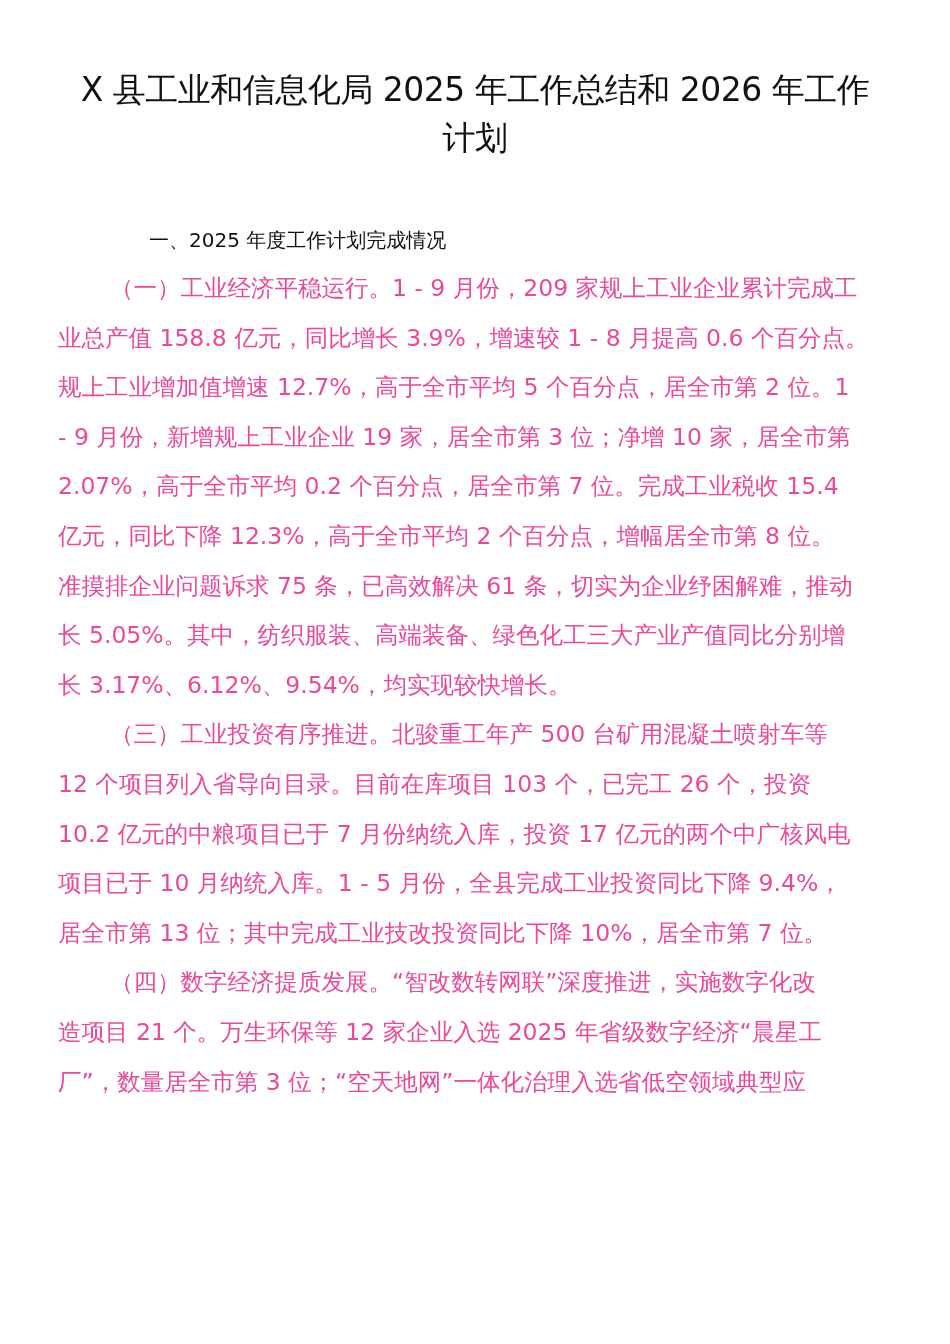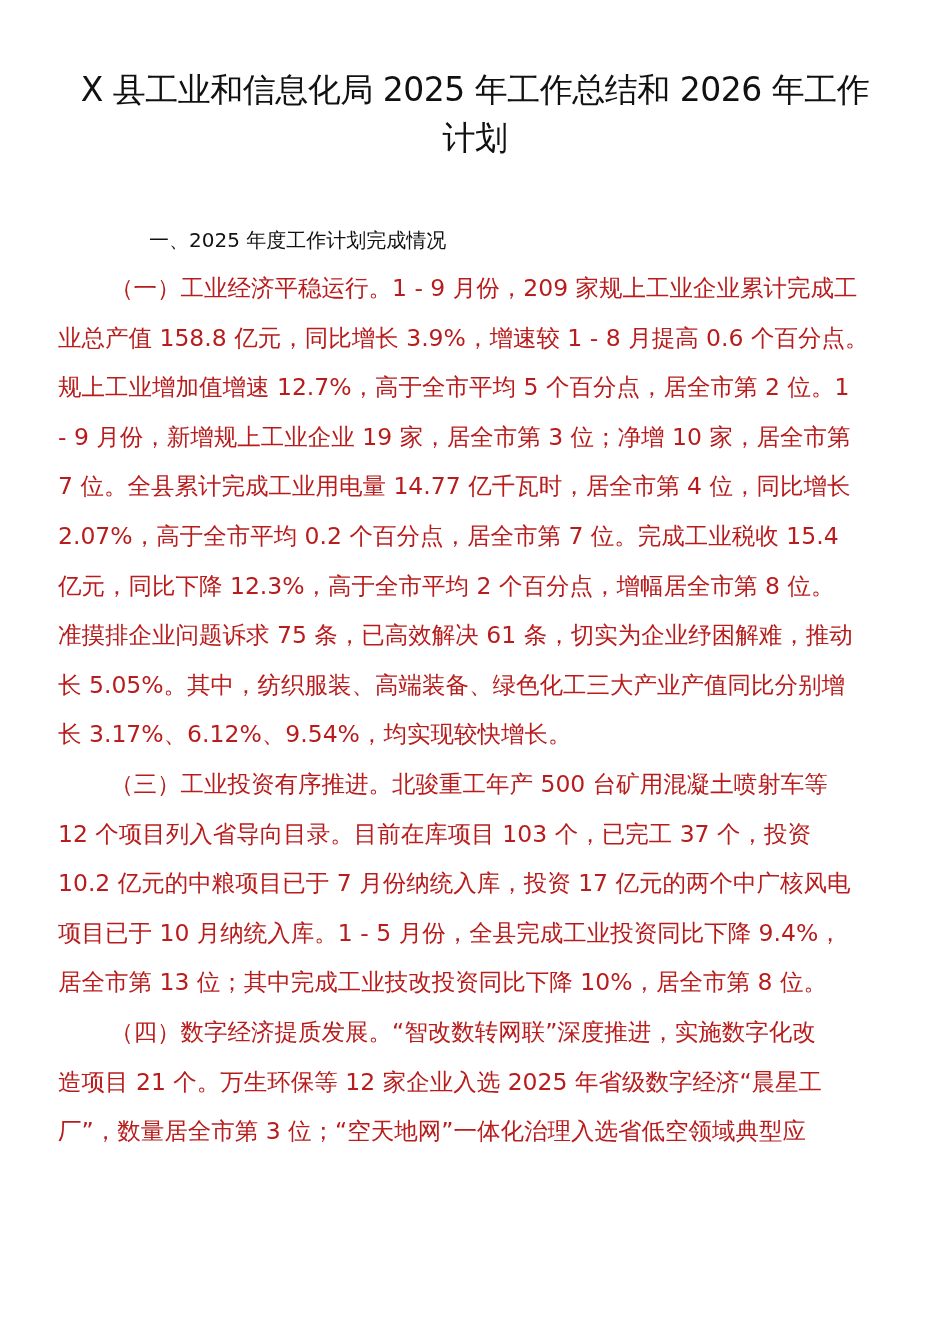--- a/index.html
+++ b/index.html
@@ -1,21 +1,21 @@
 <!DOCTYPE html>
 <html><head>
   <meta charset="utf-8">
   <style>
     html, body { margin: 0; padding: 0; background: #ffffff; }
     body { width: 950px; height: 1344px; overflow: hidden; position: relative; font-family: "DejaVu Sans", sans-serif; color: #111111; }
     .page { position: absolute; left: 0; top: 0; width: 950px; height: 1344px; }
     .title { position: absolute; left: 0; width: 950px; text-align: center; font-size: 33px; line-height: 48px; letter-spacing: -0.5px; color: #111; top: 66px; }
     .title .line { display: block; white-space: nowrap; }
     .heading { position: absolute; left: 110px; top: 224px; font-size: 20px; line-height: 32px; white-space: nowrap; color: #111; margin-left: 39px; }
-    .body { position: absolute; left: 58px; top: 264px; width: 840px; font-size: 23.5px; color: #b91c1c; }
+    .body { position: absolute; left: 58px; top: 264px; width: 840px; font-size: 23.5px; color: #ec4899; }
     .body .line { display: block; height: 49.6px; line-height: 49.6px; white-space: nowrap; }
     .body .line.indent { padding-left: 52px; }
   </style>
 </head>
 <body>
 
 <div class="page">
 
   <div class="title">
     <span class="line">X 县工业和信息化局 2025 年工作总结和 2026 年工作</span>
@@ -24,37 +24,36 @@
 
   <div class="heading">一、2025 年度工作计划完成情况</div>
 
   <div class="body">
 
     <div>
       <span class="line indent">（一）工业经济平稳运行。1 - 9 月份，209 家规上工业企业累计完成工</span>
       <span class="line">业总产值 158.8 亿元，同比增长 3.9%，增速较 1 - 8 月提高 0.6 个百分点。</span>
       <span class="line">规上工业增加值增速 12.7%，高于全市平均 5 个百分点，居全市第 2 位。1</span>
       <span class="line"> - 9 月份，新增规上工业企业 19 家，居全市第 3 位；净增 10 家，居全市第</span>
-      <span class="line">7 位。全县累计完成工业用电量 14.77 亿千瓦时，居全市第 4 位，同比增长</span>
       <span class="line">2.07%，高于全市平均 0.2 个百分点，居全市第 7 位。完成工业税收 15.4</span>
       <span class="line">亿元，同比下降 12.3%，高于全市平均 2 个百分点，增幅居全市第 8 位。</span>
     </div>
 
     <div>
       <span class="line">准摸排企业问题诉求 75 条，已高效解决 61 条，切实为企业纾困解难，推动</span>
       <span class="line">长 5.05%。其中，纺织服装、高端装备、绿色化工三大产业产值同比分别增</span>
       <span class="line">长 3.17%、6.12%、9.54%，均实现较快增长。</span>
     </div>
 
     <div>
       <span class="line indent">（三）工业投资有序推进。北骏重工年产 500 台矿用混凝土喷射车等</span>
-      <span class="line">12 个项目列入省导向目录。目前在库项目 103 个，已完工 37 个，投资</span>
+      <span class="line">12 个项目列入省导向目录。目前在库项目 103 个，已完工 26 个，投资</span>
       <span class="line">10.2 亿元的中粮项目已于 7 月份纳统入库，投资 17 亿元的两个中广核风电</span>
       <span class="line">项目已于 10 月纳统入库。1 - 5 月份，全县完成工业投资同比下降 9.4%，</span>
-      <span class="line">居全市第 13 位；其中完成工业技改投资同比下降 10%，居全市第 8 位。</span>
+      <span class="line">居全市第 13 位；其中完成工业技改投资同比下降 10%，居全市第 7 位。</span>
     </div>
 
     <div>
       <span class="line indent">（四）数字经济提质发展。“智改数转网联”深度推进，实施数字化改</span>
       <span class="line">造项目 21 个。万生环保等 12 家企业入选 2025 年省级数字经济“晨星工</span>
       <span class="line">厂”，数量居全市第 3 位；“空天地网”一体化治理入选省低空领域典型应</span>
     </div>
   </div>
 
 </div>

